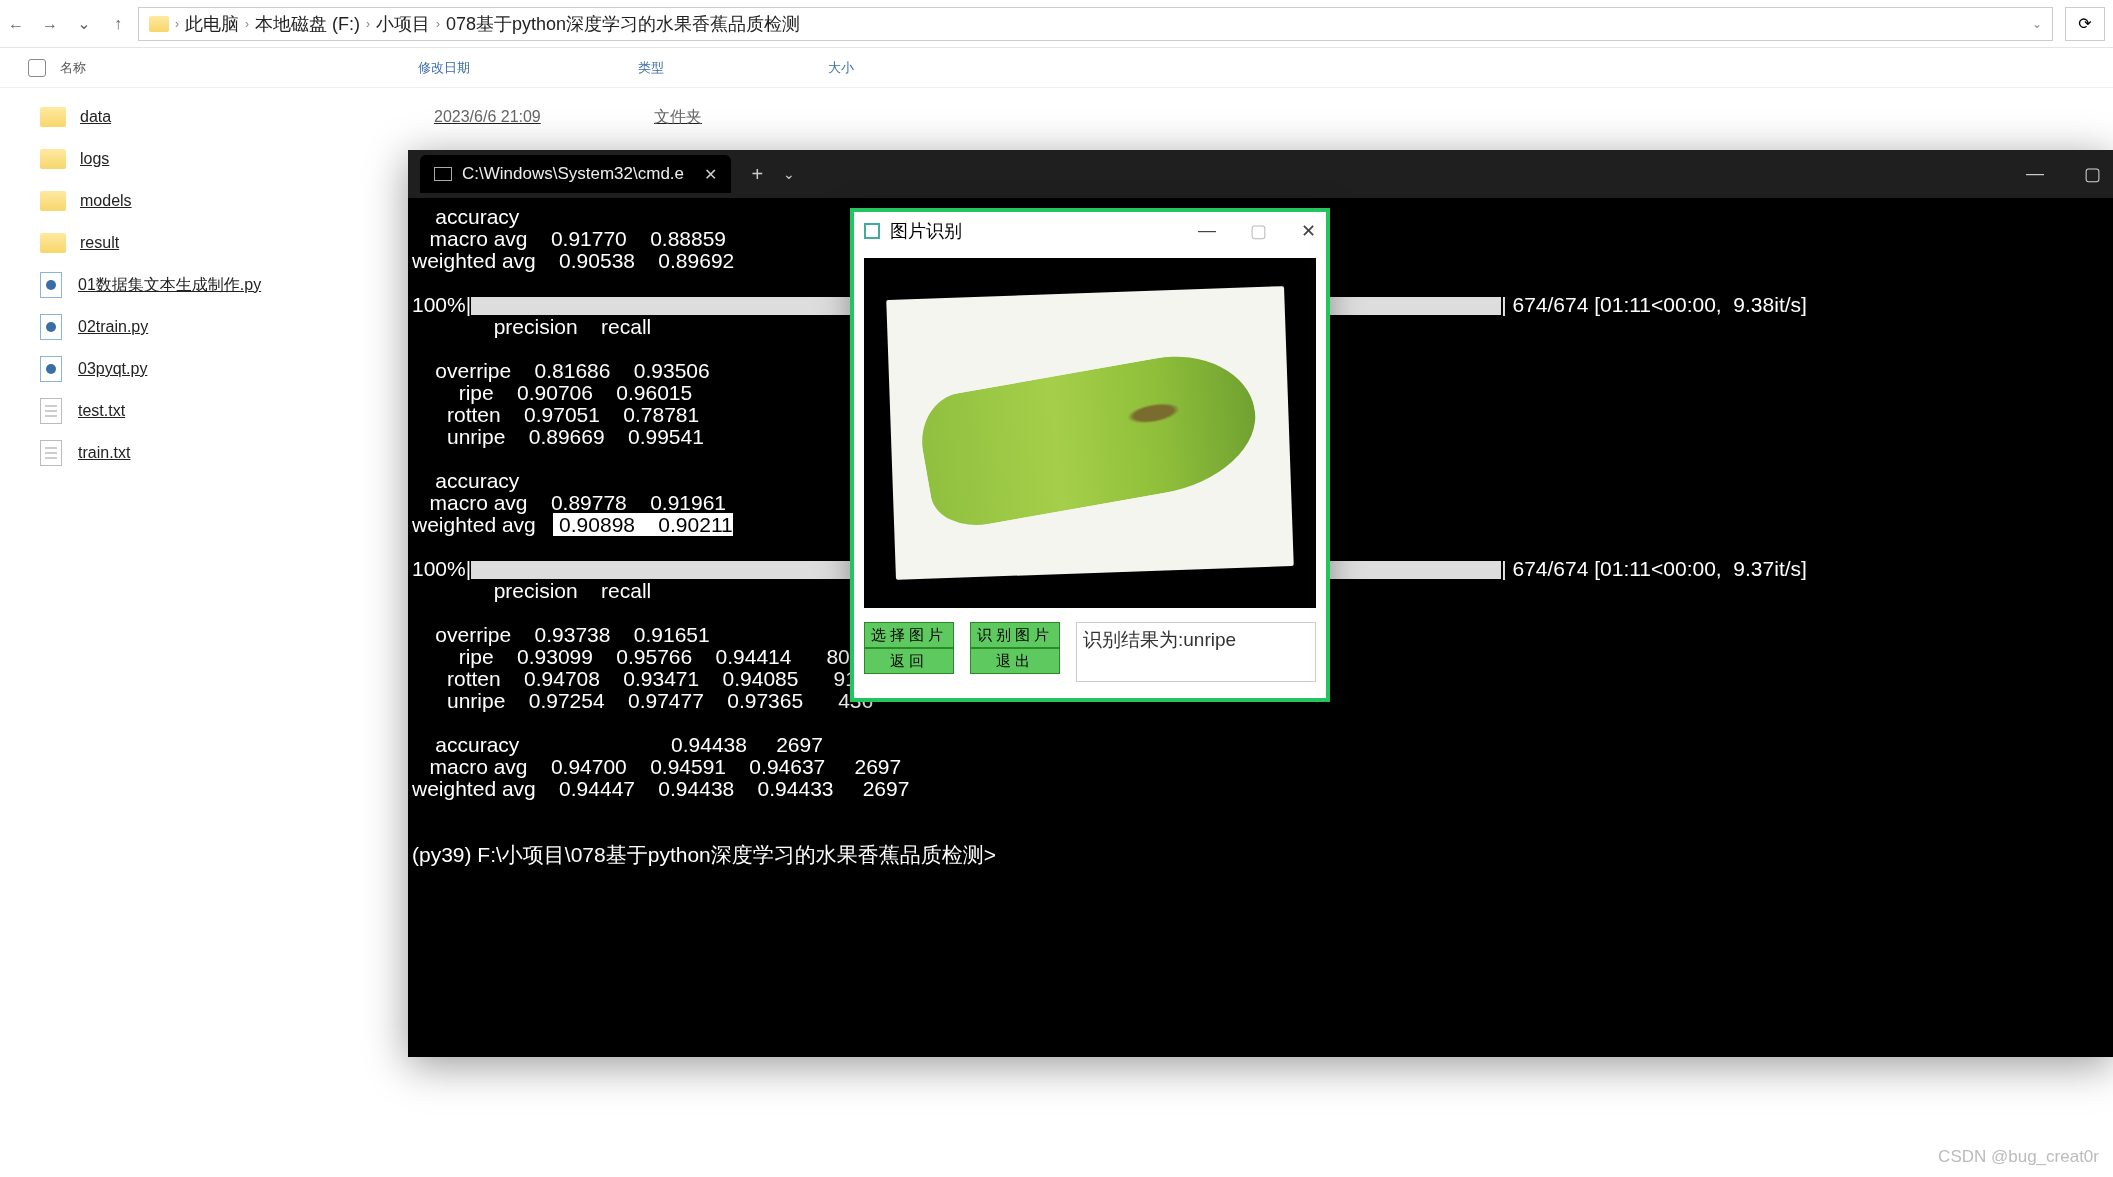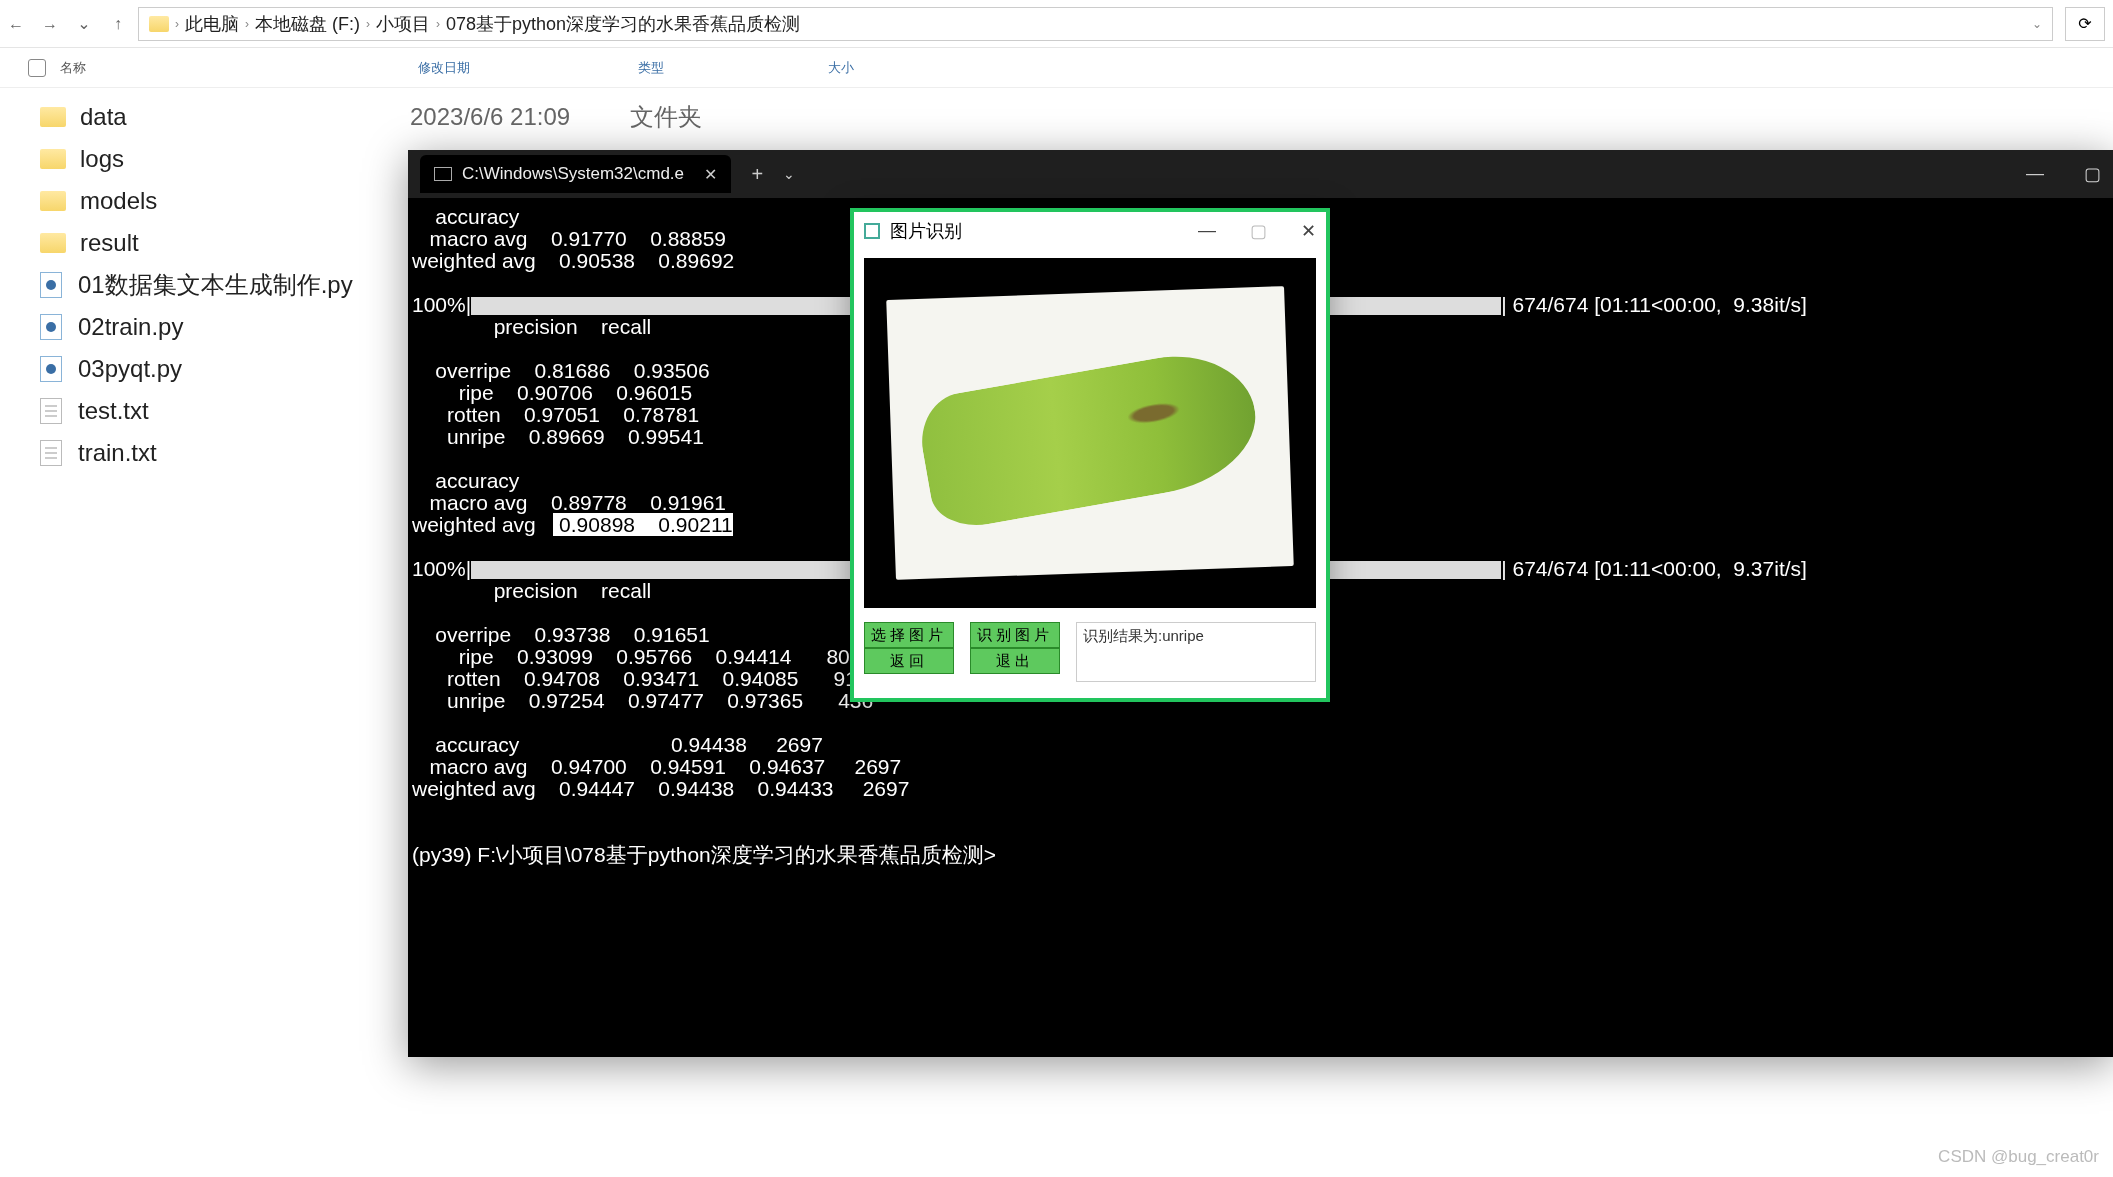--- a/index.html
+++ b/index.html
@@ -18,28 +18,28 @@
 .col-headers { height: 40px; display: flex; align-items: center; padding-left: 28px; font-size: 13px; color: #555; border-bottom: 1px solid #eee; }
 .col { display: flex; align-items: center; }
 .col.name { width: 390px; gap: 14px; }
 .col.date { width: 220px; color: #3a6ea5; }
 .col.type { width: 190px; color: #3a6ea5; }
 .col.size { width: 130px; color: #3a6ea5; }
 .checkbox { width: 18px; height: 18px; border: 1px solid #888; border-radius: 3px; }
 
 
 .file-list { padding: 8px 0 0 40px; }
-.file-row { height: 42px; display: flex; align-items: center; font-size: 24px; color: #222; }
+.file-row { height: 42px; display: flex; align-items: center; font-size: 16px; color: #222; text-decoration: underline; }
 .file-row .folder-ico { width: 26px; height: 20px; background: linear-gradient(#ffe9a2, #f7d66b); border-radius: 2px; margin-right: 14px; }
 .file-row .py-ico { width: 22px; height: 26px; border: 1px solid #8ab4d8; background: #fff; margin-right: 16px; position: relative; }
 .file-row .py-ico::after { content: ""; position: absolute; width: 10px; height: 10px; background: #3a6ea5; border-radius: 50%; top: 7px; left: 5px; }
 .file-row .txt-ico { width: 22px; height: 26px; border: 1px solid #bbb; background: #fff; margin-right: 16px; position: relative; }
 .file-row .txt-ico::before { content:""; position:absolute; top:6px; left:4px; right:4px; height:2px; background:#ccc; box-shadow: 0 5px 0 #ccc, 0 10px 0 #ccc; }
 .file-row .label { width: 330px; }
-.file-row .date-cell { width: 220px; color: #666; }
+.file-row .date-cell { width: 220px; color: #666; margin-left: 24px; }
 .file-row .type-cell { width: 190px; color: #666; }
 
 
 .terminal-window { position: absolute; left: 408px; top: 150px; right: 0; bottom: 120px; background: #000; color: #fff; box-shadow: 0 8px 40px rgba(0,0,0,0.4); font-family: Consolas, monospace; }
 .term-titlebar { height: 48px; background: #1f1f1f; display: flex; align-items: center; padding: 0 12px; }
 .term-tab { height: 38px; background: #000; display: flex; align-items: center; padding: 0 14px; border-radius: 6px 6px 0 0; gap: 10px; color: #eee; font-size: 17px; }
 .term-tab .cmd-ico { width: 18px; height: 14px; border: 1px solid #aaa; }
 .term-tab .close-x { color: #ccc; margin-left: 10px; font-size: 16px; cursor: pointer; }
 .term-plus { color: #ccc; margin-left: 20px; font-size: 20px; cursor: pointer; }
 .term-chev { color: #ccc; margin-left: 20px; font-size: 14px; }
@@ -52,21 +52,21 @@
 .pyqt-dialog { position: absolute; left: 850px; top: 208px; width: 480px; background: #fff; border: 4px solid #22c55e; box-shadow: 0 6px 30px rgba(0,0,0,0.35); }
 .pyqt-title { height: 38px; display: flex; align-items: center; padding: 0 10px; font-size: 18px; }
 .pyqt-title .qt-ico { width: 16px; height: 16px; border: 2px solid #4a9; margin-right: 10px; }
 .pyqt-title .win-ctrl { margin-left: auto; display: flex; gap: 34px; color: #444; font-size: 18px; }
 .img-area { margin: 8px 10px; height: 350px; background: #000; display: flex; align-items: center; justify-content: center; }
 .banana-photo { width: 88%; height: 80%; background: #f5f5f0; position: relative; transform: rotate(-2deg); border-radius: 2px; }
 .banana { position: absolute; top: 28%; left: 8%; width: 84%; height: 48%; background: radial-gradient(ellipse at 70% 40%, #7a6b2f 6%, transparent 8%), linear-gradient(95deg, #8fbf3f, #a5cf4a 40%, #8fbf3a 70%, #6fa030); border-radius: 60px 120px 140px 70px / 70px 90px 90px 50px; transform: rotate(-8deg); }
 .pyqt-buttons { display: flex; padding: 6px 10px 16px; gap: 16px; }
 .btn-col { display: flex; flex-direction: column; }
 .qt-btn { width: 90px; height: 26px; background: #5ec95e; border: 1px solid #2a8a2a; font-size: 15px; display: flex; align-items: center; justify-content: center; cursor: pointer; letter-spacing: 4px; }
-.result-box { flex: 1; border: 1px solid #ccc; padding: 4px 6px; font-size: 15px; color: #333; height: 60px; }
+.result-box { flex: 1; border: 1px solid #ccc; padding: 4px 6px; font-size: 19px; color: #333; height: 60px; }
 
 .watermark { position: absolute; right: 14px; bottom: 10px; color: #bbb; font-size: 17px; font-family: sans-serif; }
 </style>
 </head>
 <body>
 
 <div class="explorer-bar">
   <div class="nav-arrows">
     <span class="nav-arrow">←</span>
     <span class="nav-arrow">→</span>

